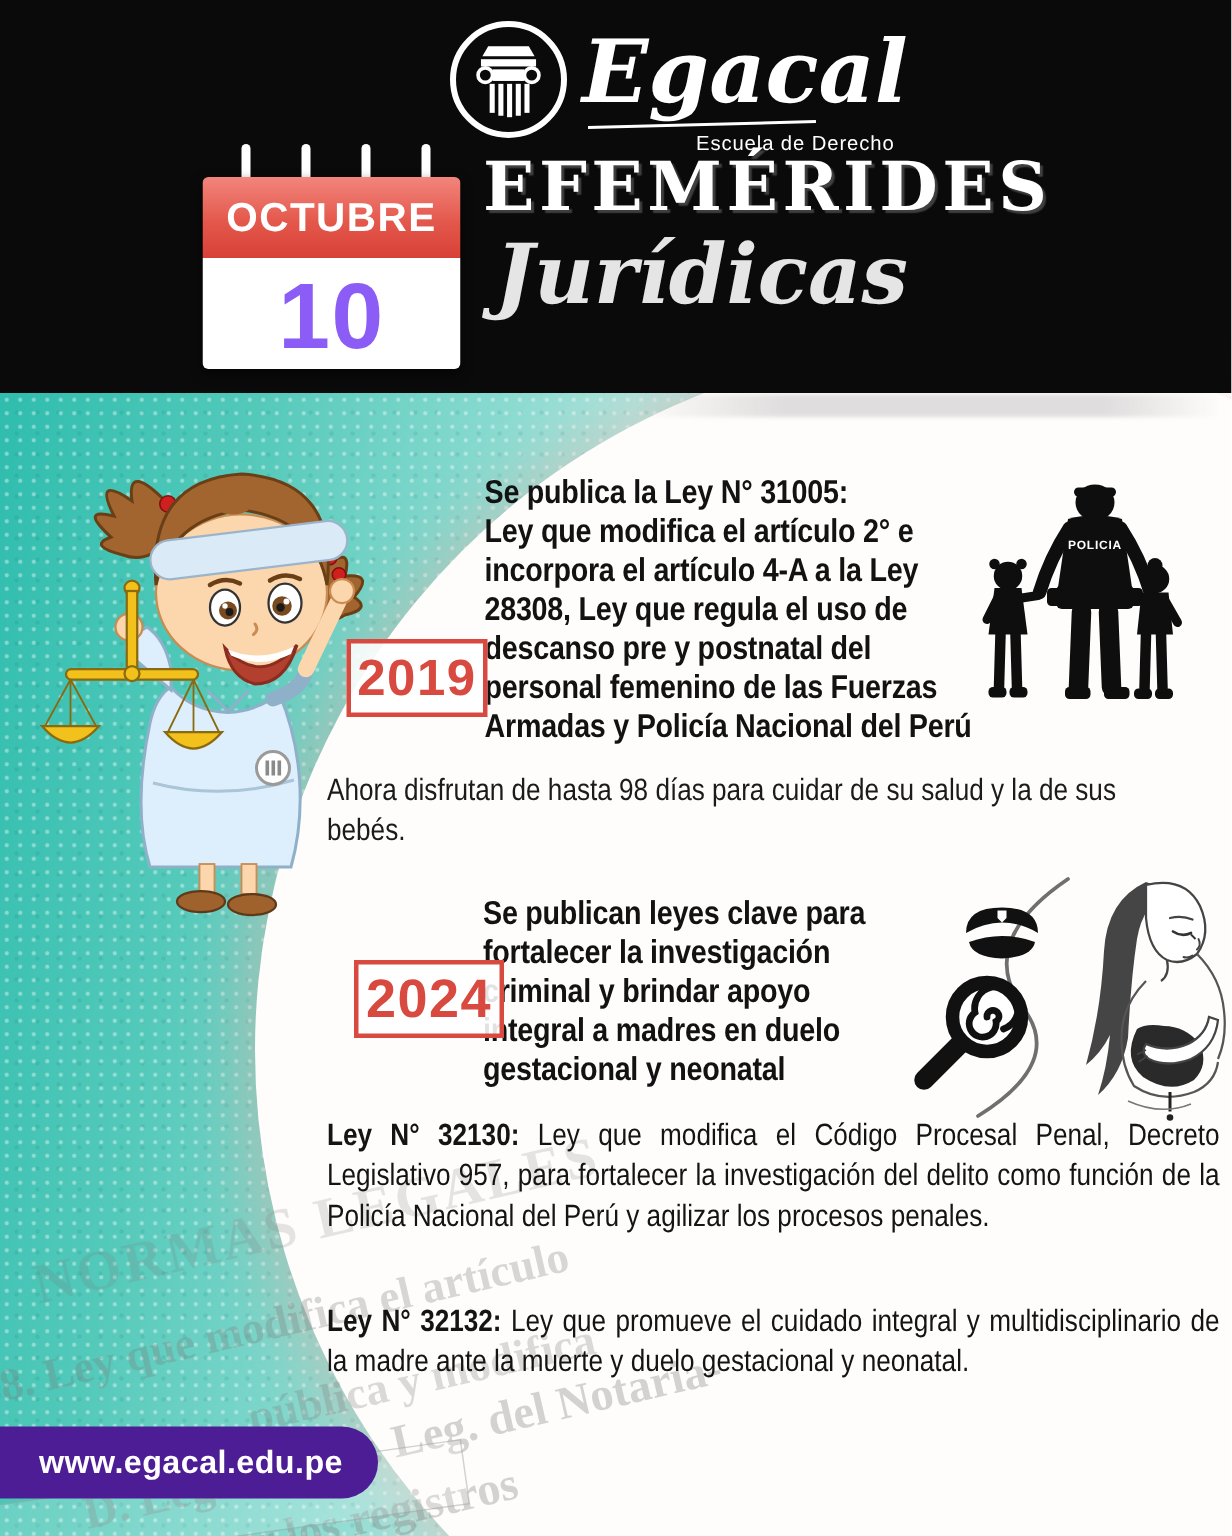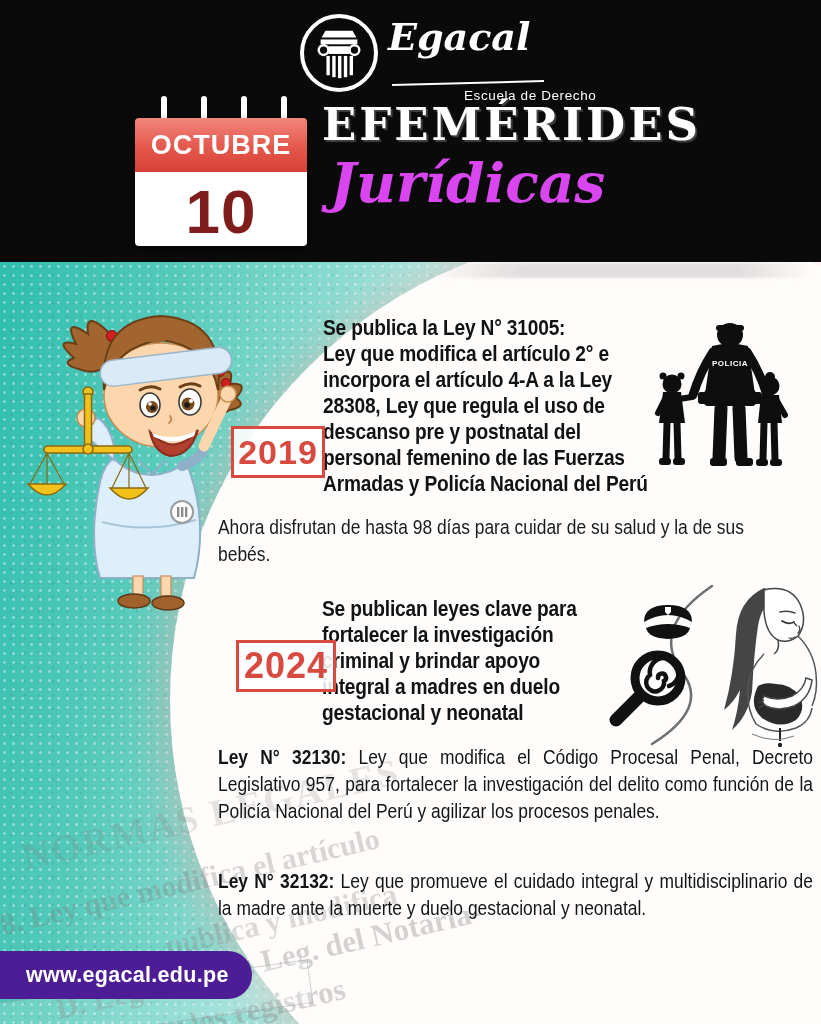--- a/index.html
+++ b/index.html
@@ -3,33 +3,33 @@
 <meta charset="utf-8">
 <style>
   * { margin:0; padding:0; box-sizing:border-box; }
   html,body { width:821px; height:1024px; }
   body { font-family:"Liberation Sans", sans-serif; background:#ffffff; }
   .page { position:absolute; left:0; top:0; width:821px; height:1024px; overflow:hidden; background:#fff; }
 
   
   .header { position:absolute; left:0; top:0; width:821px; height:262px; background:#0a0a0a; }
   .logo-circle { position:absolute; left:300px; top:14px; width:78px; height:78px; border:4px solid #fff; border-radius:50%; display:flex; align-items:center; justify-content:center; }
-  .brand { position:absolute; left:388px; top:14px; font-family:"DejaVu Serif",serif; font-style:italic; font-weight:bold; font-size:38px; color:#fff; }
+  .brand { position:absolute; left:388px; top:14px; font-family:"DejaVu Serif",serif; font-style:italic; font-weight:bold; font-size:58px; color:#fff; }
   .brand-underline { position:absolute; left:392px; top:82px; width:152px; height:2px; background:#fff; transform:rotate(-1.5deg); }
   .brand-sub { position:absolute; left:436px; top:88px; font-size:13.5px; color:#fff; letter-spacing:.6px;margin-left:28px; }
 
   .title1 { position:absolute; left:322px; top:98px; font-family:"DejaVu Serif",serif; font-weight:bold; font-size:45px; color:#fff; letter-spacing:3px; text-shadow:2px 2px 1px rgba(110,110,110,.55); white-space:nowrap; }
-  .title2 { position:absolute; left:330px; top:150px; font-family:"DejaVu Serif",serif; font-style:italic; font-weight:bold; font-size:55px; color:#d946ef; white-space:nowrap; }
+  .title2 { position:absolute; left:330px; top:150px; font-family:"DejaVu Serif",serif; font-style:italic; font-weight:bold; font-size:55px; color:#e5e5e5; white-space:nowrap; }
 
   .calendar { position:absolute; left:135px; top:96px; width:172px; height:150px; }
   .pin { position:absolute; top:0; width:6px; height:32px; background:#fff; border-radius:4px; }
   .pin::after { content:""; position:absolute; left:-3px; bottom:-3px; width:12px; height:12px; border-radius:50%; background:#fff; }
   .cal-card { position:absolute; left:0; top:22px; width:172px; height:128px; border-radius:4px; overflow:hidden; box-shadow:0 3px 7px rgba(0,0,0,.55); }
   .cal-top { height:54px; background:linear-gradient(180deg,#f2857c 0%,#e4584c 55%,#d84037 100%); color:#fff; font-weight:bold; font-size:27px; letter-spacing:1px; display:flex; align-items:center; justify-content:center; }
-  .cal-bottom { height:79px; background:#fff; display:flex; align-items:center; justify-content:center; font-size:62px; font-weight:800; color:#7f1d1d; letter-spacing:1px; }
+  .cal-bottom { height:79px; background:#fff; display:flex; align-items:center; justify-content:center; font-size:62px; font-weight:800; color:#8b5cf6; letter-spacing:1px; }
 
   
   .bg { position:absolute; left:0; top:262px; width:821px; height:762px;
         background:linear-gradient(100deg,#2fbdae 0%,#53c9ba 18%,#8cdbd1 36%,#c8ece7 52%,#f3faf8 66%,#ffffff 80%); }
   .bg::before { content:""; position:absolute; inset:0;
         background-image:radial-gradient(rgba(255,255,255,.4) 1px, transparent 1.7px),
                          radial-gradient(rgba(0,90,84,.10) 1px, transparent 1.9px);
         background-size:9px 9px, 14px 14px; background-position:0 0, 4px 6px; }
   .white-circle { position:absolute; left:170px; top:230px; width:940px; height:940px; border-radius:50%;
         background:#fffdfc; box-shadow:-12px 0 38px rgba(234,176,166,.40); }

